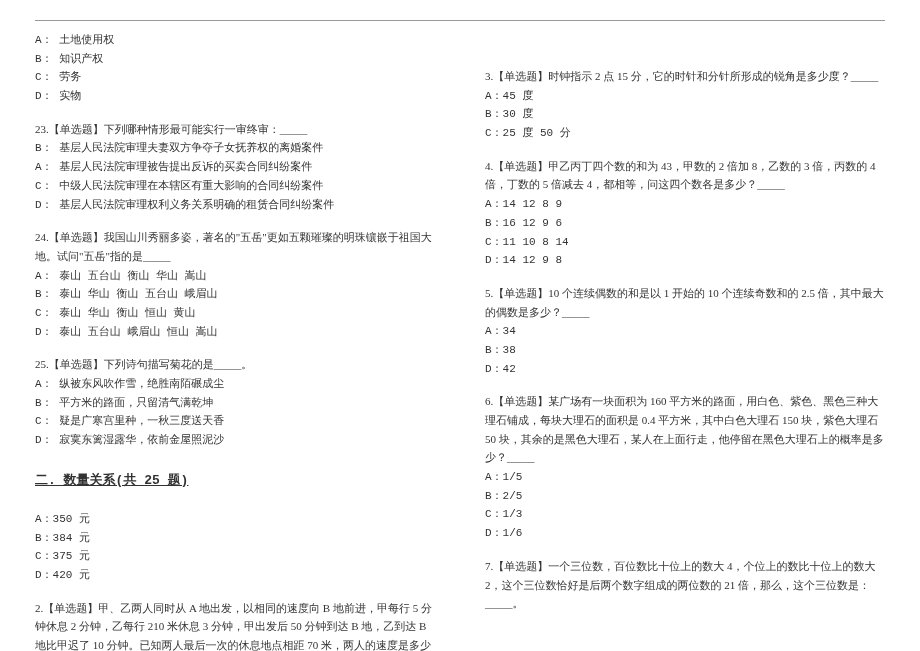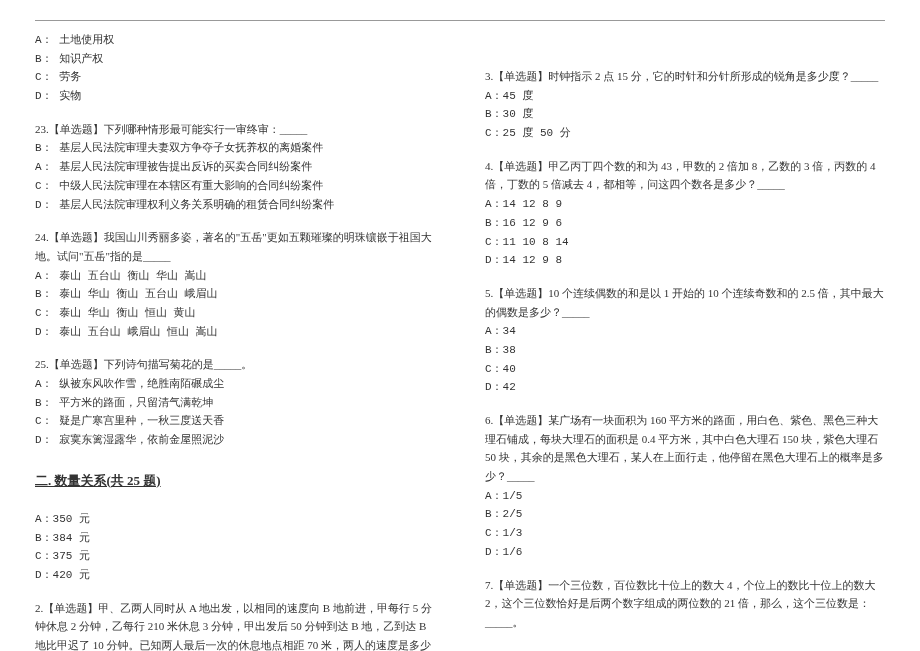--- a/index.html
+++ b/index.html
@@ -37,20 +37,21 @@
       margin-bottom: 0px;
       padding-left: 0;
       font-family: Liberation Mono, monospace;
     }
     .section-header {
       font-size: 13px;
       font-weight: bold;
       margin-top: 20px;
       margin-bottom: 18px;
       text-decoration: underline;
+      font-family: Liberation Mono, monospace;
     }
   </style>
 </head>
 <body>
 
 <div class="page-border">
   <div class="columns">
 
     <div class="col">
 
@@ -117,21 +118,20 @@
         <div class="option">A：14  12  8  9</div>
         <div class="option">B：16  12  9  6</div>
         <div class="option">C：11  10  8  14</div>
         <div class="option">D：14  12  9  8</div>
       </div>
 
       <div class="question">
         <div class="q-text">5.【单选题】10 个连续偶数的和是以 1 开始的 10 个连续奇数和的 2.5 倍，其中最大的偶数是多少？_____</div>
         <div class="option">A：34</div>
         <div class="option">B：38</div>
-        <div class="option">C：40</div>
         <div class="option">D：42</div>
       </div>
 
       <div class="question">
         <div class="q-text">6.【单选题】某广场有一块面积为 160 平方米的路面，用白色、紫色、黑色三种大理石铺成，每块大理石的面积是 0.4 平方米，其中白色大理石 150 块，紫色大理石 50 块，其余的是黑色大理石，某人在上面行走，他停留在黑色大理石上的概率是多少？_____</div>
         <div class="option">A：1/5</div>
         <div class="option">B：2/5</div>
         <div class="option">C：1/3</div>
         <div class="option">D：1/6</div>
       </div>

